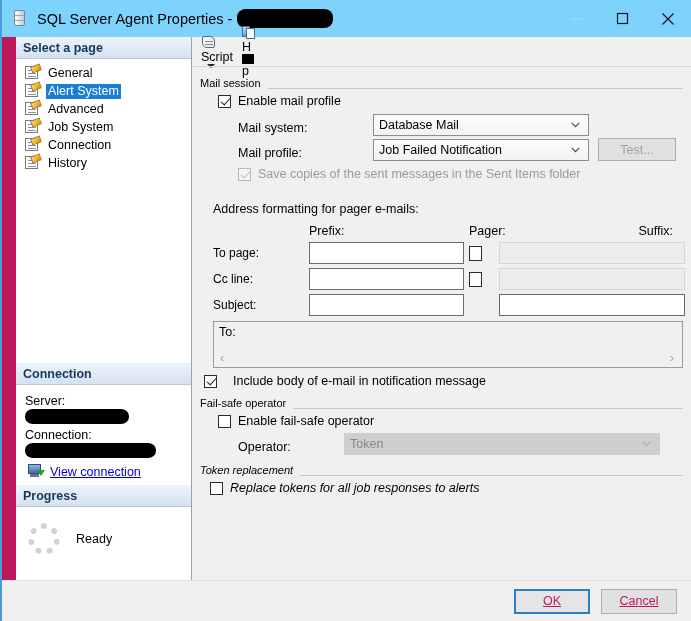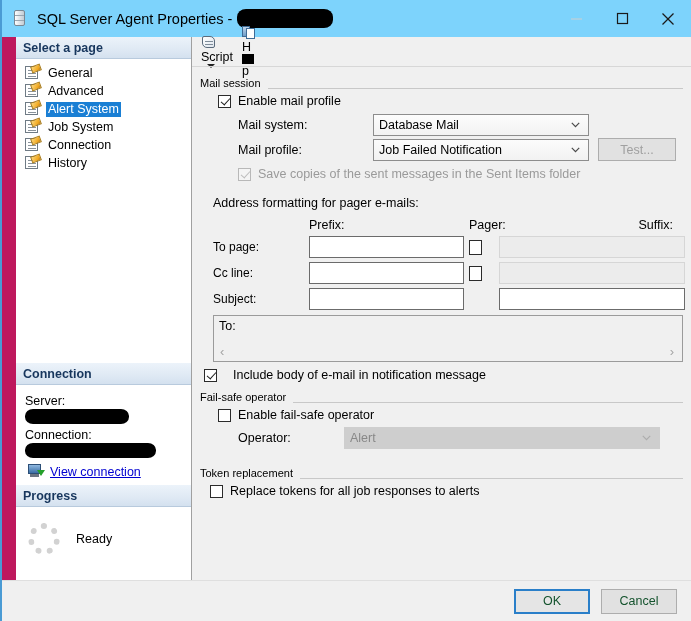--- a/index.html
+++ b/index.html
@@ -331,21 +331,21 @@
     position: absolute;
     left: 4px; top: 0px;
     width: 4px; height: 8px;
     border: solid #1f1f1f;
     border-width: 0 1.6px 1.6px 0;
     transform: rotate(42deg);
   }
   .chk.checked.disabled::after { border-color: #bdbdbd; }
   .chk-label { margin-left: 7px; font-size: 12.5px; }
   .chk-label.disabled { color: #9a9a9a; }
-  .field-label { font-size: 12.5px; }
+  .field-label { font-size: 12.5px; margin-top: 6px; }
   .combo {
     height: 22px;
     background: linear-gradient(to bottom, #fcfcfc 0%, #f2f2f2 100%);
     border: 1px solid #8d8d8d;
     box-sizing: border-box;
     display: flex;
     align-items: center;
     padding-left: 5px;
     font-size: 12.5px;
     position: relative;
@@ -438,21 +438,22 @@
     height: 25px;
     width: 76px;
     font-size: 12.5px;
     display: flex;
     align-items: center;
     justify-content: center;
     background: #e1e1e1;
     border: 1px solid #adadad;
     box-sizing: border-box;
     margin-left: 11px;
-    color: #14532d;
+    color: #be185d;
+    text-decoration: underline;
   }
   .footer .fbtn.default {
     border: 2px solid #2a7fc9;
     background: #e5e5e5;
   }
 </style>
 </head>
 <body>
 
 <div class="window">
@@ -493,41 +494,41 @@
           <span class="page-icon">
               <span class="sheet">
                 <i></i>
                 <i></i>
                 <i></i>
               </span>
               <span class="pencil"></span>
             </span>
           <span class="label">General</span>
         </div>
+        <div class="page-item selected">
+          <span class="page-icon">
+              <span class="sheet">
+                <i></i>
+                <i></i>
+                <i></i>
+              </span>
+              <span class="pencil"></span>
+            </span>
+          <span class="label">Alert System</span>
+        </div>
         <div class="page-item">
           <span class="page-icon">
               <span class="sheet">
                 <i></i>
                 <i></i>
                 <i></i>
               </span>
               <span class="pencil"></span>
             </span>
           <span class="label">Advanced</span>
-        </div>
-        <div class="page-item selected">
-          <span class="page-icon">
-              <span class="sheet">
-                <i></i>
-                <i></i>
-                <i></i>
-              </span>
-              <span class="pencil"></span>
-            </span>
-          <span class="label">Alert System</span>
         </div>
         <div class="page-item">
           <span class="page-icon">
               <span class="sheet">
                 <i></i>
                 <i></i>
                 <i></i>
               </span>
               <span class="pencil"></span>
             </span>
@@ -715,32 +716,32 @@
             <span class="gline"></span>
           </div>
           <div class="group-body">
             <div class="row" style="padding-left:18px;">
               <span class="chk"></span>
               <span class="chk-label">Enable fail-safe operator</span>
             </div>
             <div class="row" style="padding-left:38px; margin-top:5px;">
               <span class="field-label" style="width:106px;">Operator:</span>
               <span class="combo disabled" style="width:316px;">
-                <span>Alert</span>
+                <span>Token</span>
                 <span class="caret">
                     <svg width="9" height="6" viewBox="0 0 9 6">
                       <polyline points="0.8,0.8 4.5,4.6 8.2,0.8" fill="none" stroke="#adadad" stroke-width="1.2"></polyline>
                     </svg>
                   </span>
               </span>
             </div>
           </div>
         </div>
 
-        <div class="group" style="margin-top:18px;">
+        <div class="group" style="margin-top:9px;font-style:italic;">
           <div class="group-header">
             <span>Token replacement</span>
             <span class="gline"></span>
           </div>
           <div class="group-body">
             <div class="row" style="padding-left:10px;">
               <span class="chk"></span>
               <span class="chk-label">Replace tokens for all job responses to alerts</span>
             </div>
           </div>

